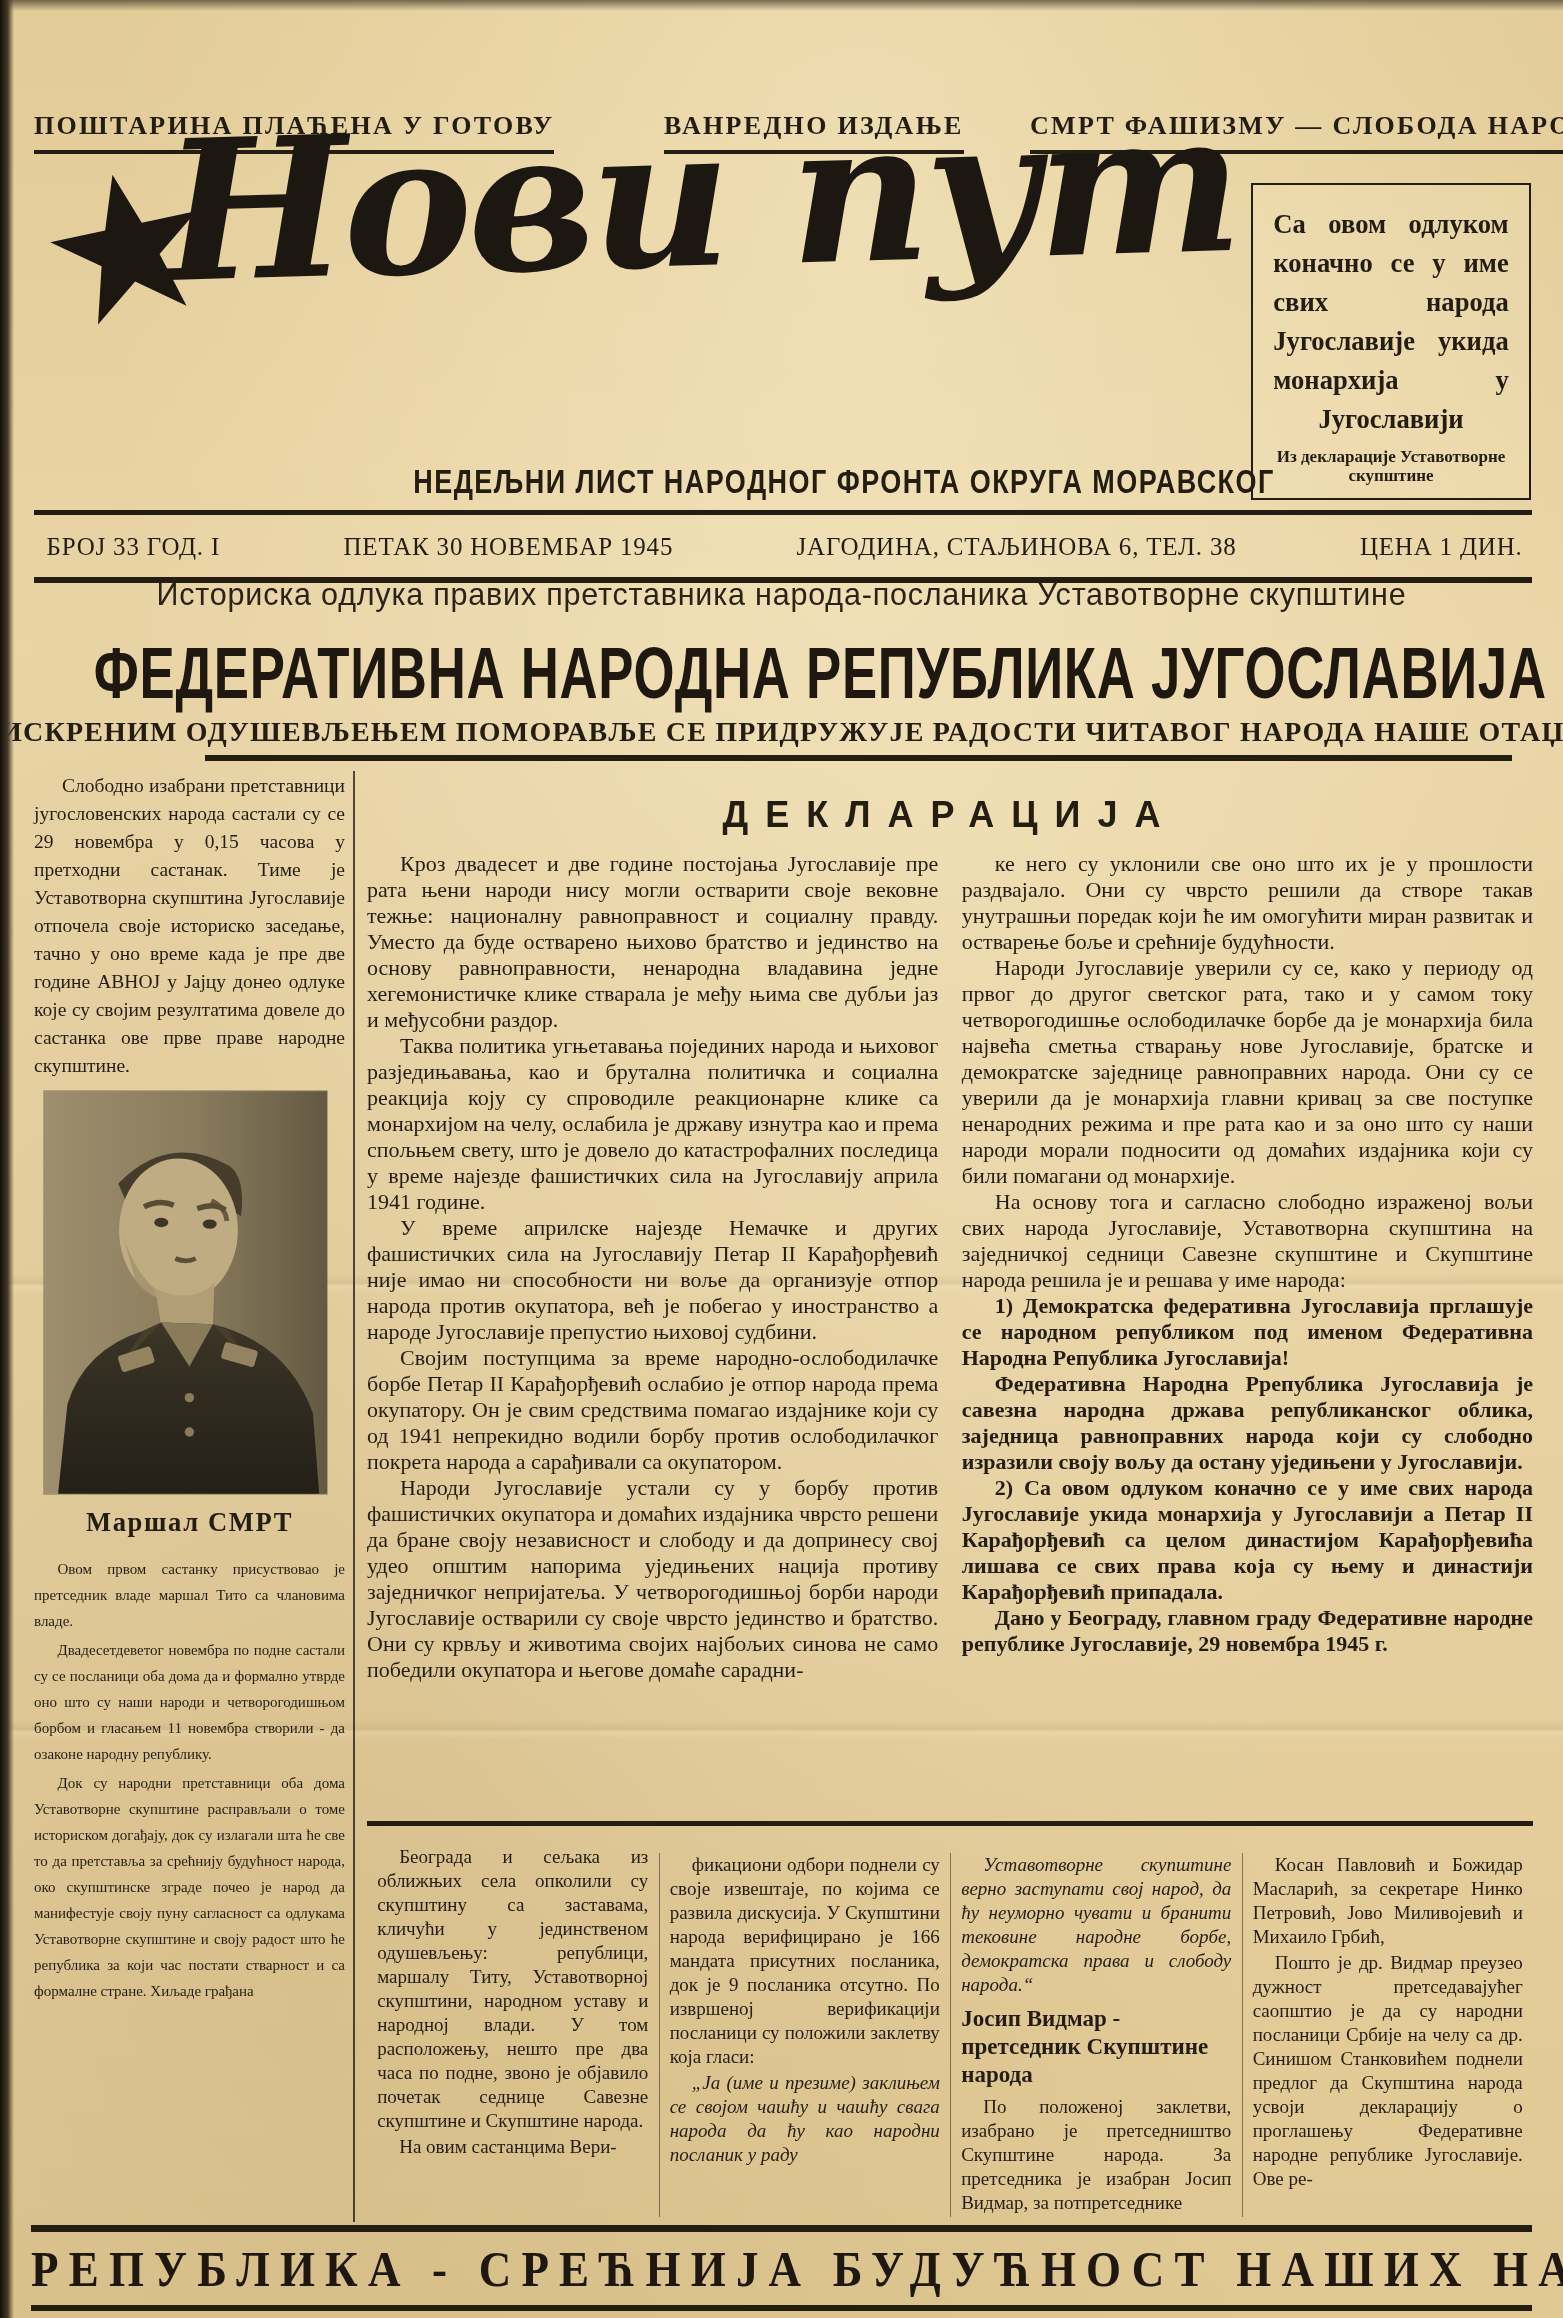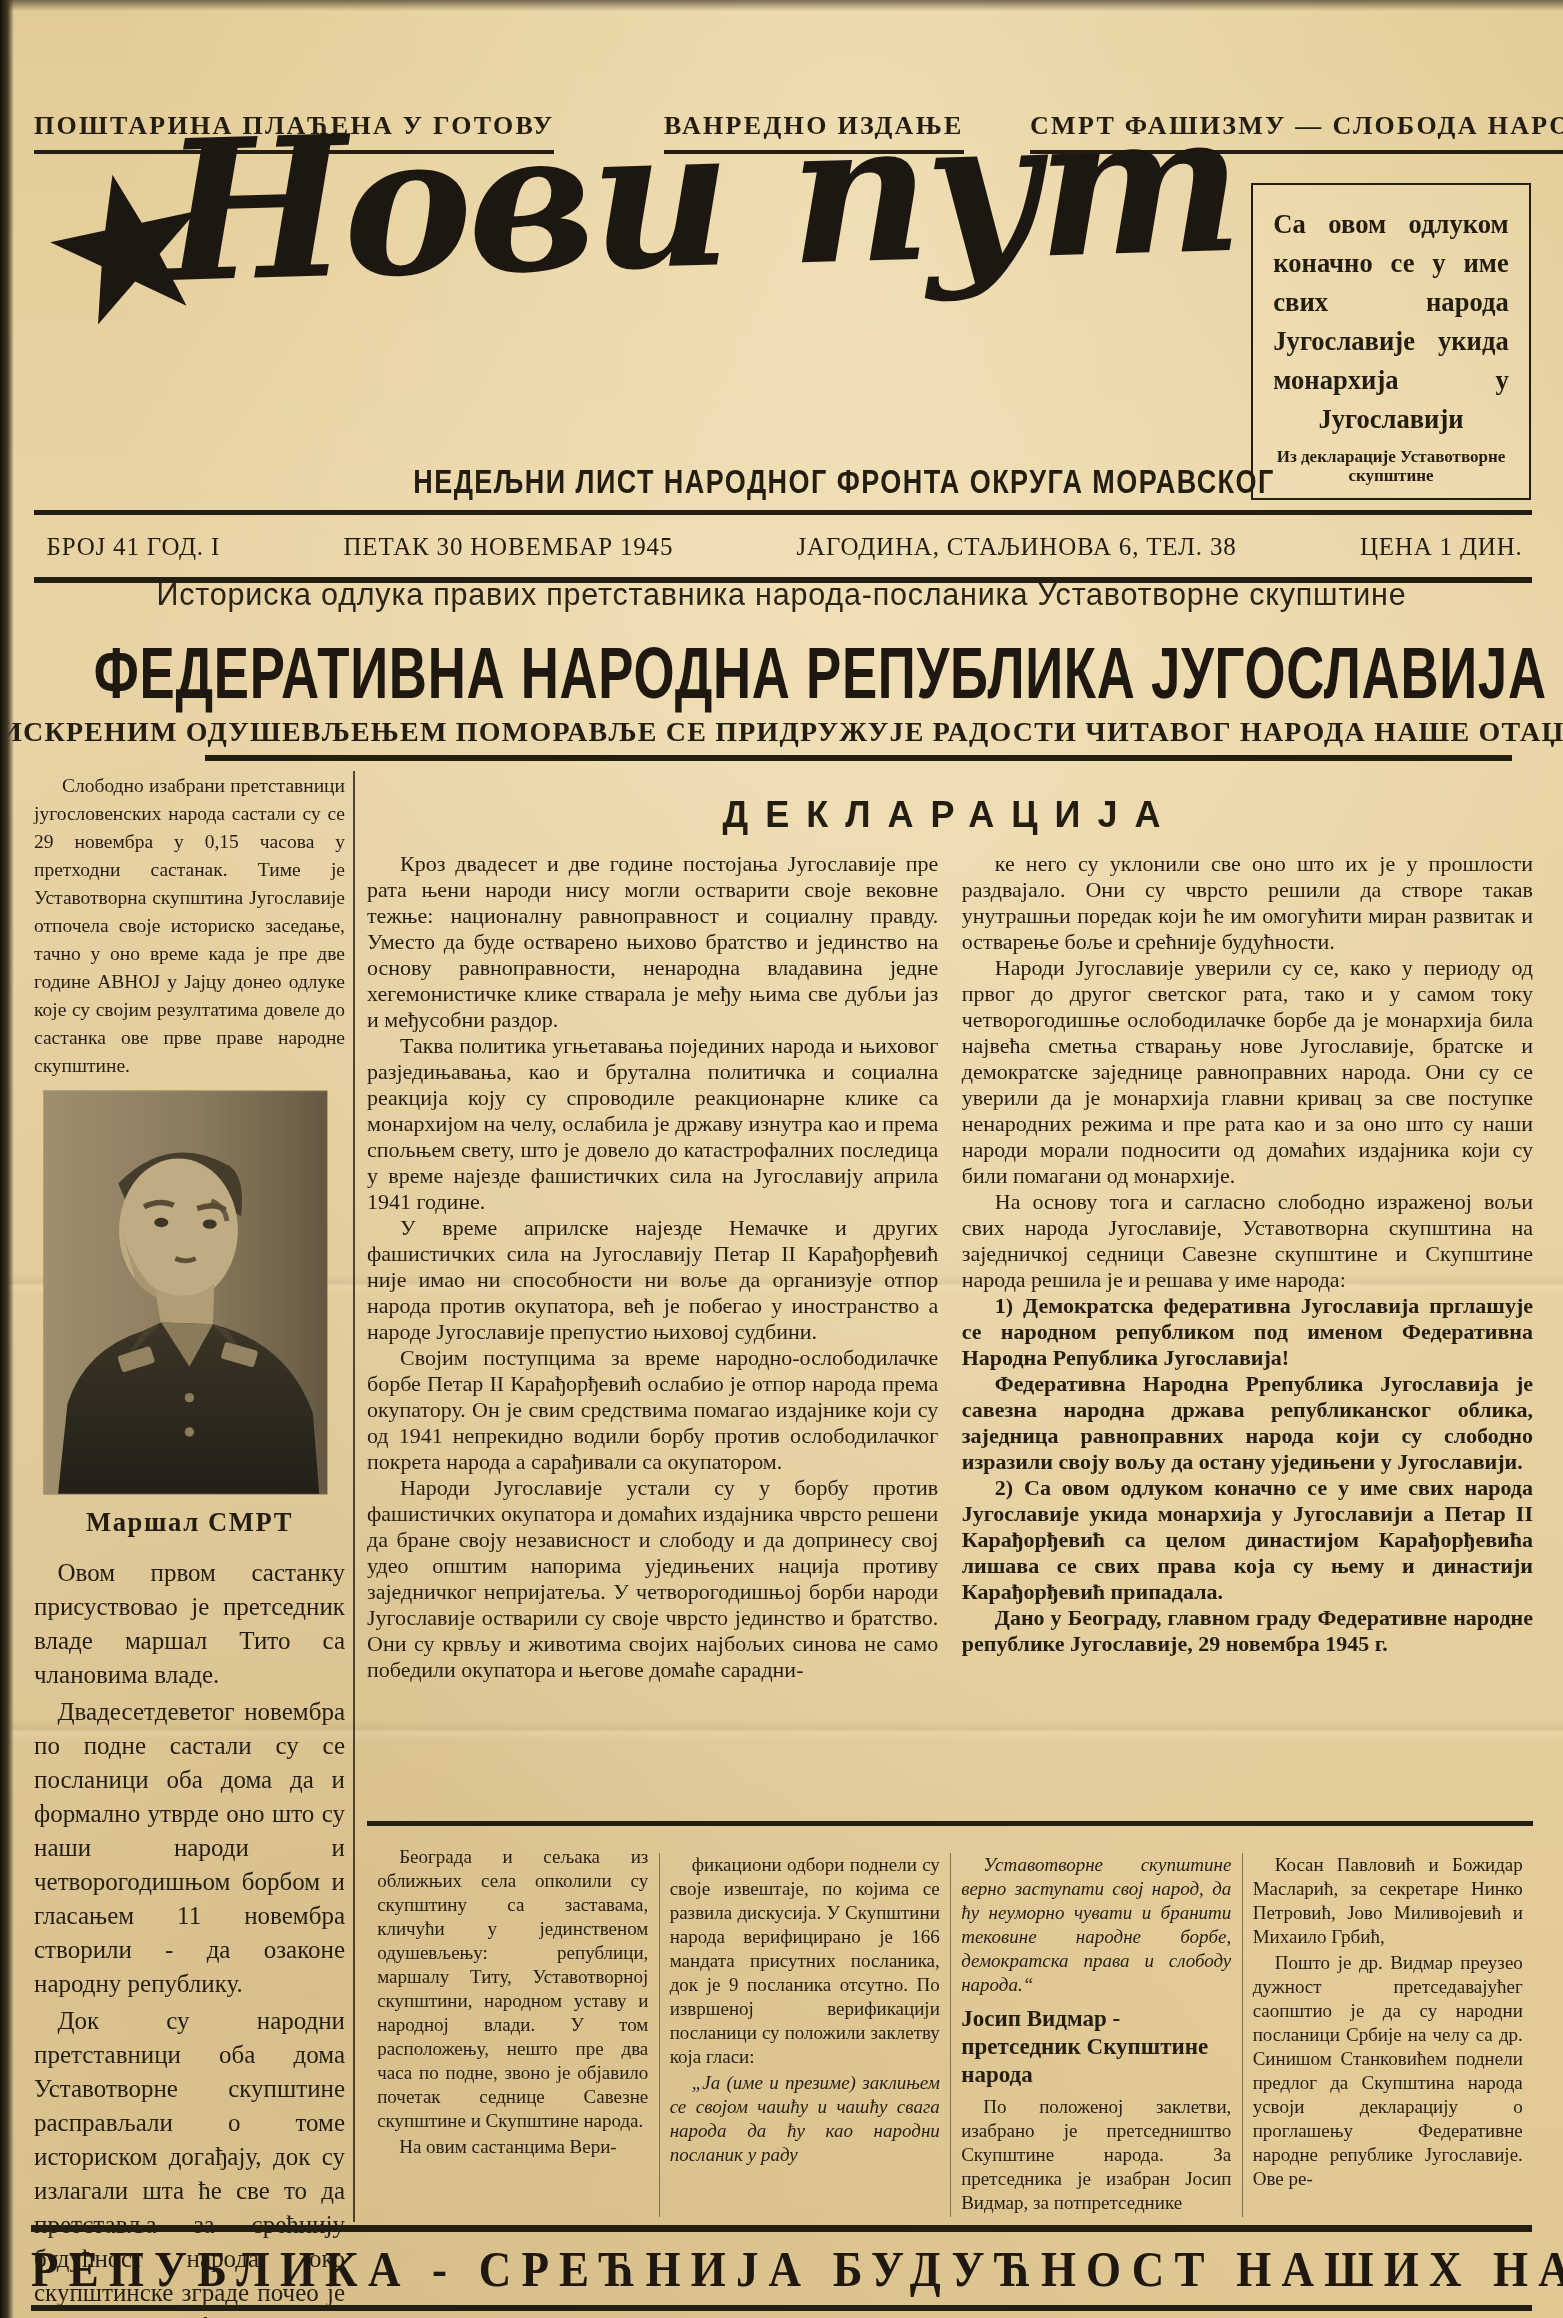--- a/index.html
+++ b/index.html
@@ -47,21 +47,21 @@
   .kicker{position:absolute;left:0;top:577px;width:1563px;text-align:center;
     font-family:"Liberation Sans", sans-serif;font-size:30.5px;letter-spacing:0.8px;color:#2a2318;}
   .headline{position:absolute;left:0;top:632px;width:1563px;text-align:center;
     font-family:"Liberation Sans", sans-serif;font-weight:bold;font-size:60px;
     letter-spacing:0.8px;white-space:nowrap;transform:scale(.88,1.2);transform-origin:center top;color:#1e1810;}
   .subhead{position:absolute;left:0;top:716px;width:1563px;text-align:center;
     font-weight:bold;font-size:28px;letter-spacing:1.2px;white-space:nowrap;}
 
   .left-col{position:absolute;left:34px;top:772px;width:311px;}
   .lead-para{font-size:19.5px;line-height:28px;text-align:justify;text-indent:28px;}
-  .small-para{font-size:25px;line-height:34px;text-align:justify;text-indent:23.5px;margin:0 0 3.1px 0;}
+  .small-para{font-size:15px;line-height:26px;text-align:justify;text-indent:23.5px;margin:0 0 3.1px 0;}
   .photo-frame{position:absolute;left:44px;top:1091px;width:283px;height:403px;
     box-shadow:0 0 0 0.8px rgba(40,32,20,.35), inset 0 0 31px rgba(30,24,14,.4);
     filter:sepia(.25) contrast(.97);}
   .photo-caption{position:absolute;left:34px;top:1507px;width:311px;text-align:center;
     font-weight:bold;font-size:26.6px;letter-spacing:1.6px;}
   .left-col-rest{position:absolute;left:34px;top:1556px;width:311px;}
   .vrule{position:absolute;width:1.6px;background:rgba(42,34,22,.8);}
 
   .decl-title{position:absolute;left:367px;top:794px;width:1166px;text-align:center;
     font-family:"Liberation Sans", sans-serif;font-weight:bold;font-size:36px;letter-spacing:17px;color:#241d12;}
@@ -104,21 +104,21 @@
   <div class="side-box">
     <div class="bx">Са овом одлуком коначно се у име свих народа Југославије укида монархија у Југославији</div>
     <div class="src">Из декларације Уставотворне скупштине</div>
   </div>
 
   <div class="subtitle">НЕДЕЉНИ ЛИСТ НАРОДНОГ ФРОНТА ОКРУГА МОРАВСКОГ</div>
 
   <div class="rule" style="left:34px;top:510px;width:1498px;height:4.7px"></div>
 
   <div class="infobar">
-    <div class="cell" style="padding-left:12.5px">БРОЈ 41  ГОД. I</div>
+    <div class="cell" style="padding-left:12.5px">БРОЈ 33  ГОД. I</div>
     <div class="cell">ПЕТАК 30 НОВЕМБАР 1945</div>
     <div class="cell">ЈАГОДИНА, СТАЉИНОВА 6, ТЕЛ. 38</div>
     <div class="cell" style="padding-right:9.4px">ЦЕНА 1 ДИН.</div>
   </div>
 
   <div class="rule" style="left:34px;top:577px;width:1498px;height:5.5px"></div>
 
   <div class="kicker">Историска одлука правих претставника народа-посланика Уставотворне скупштине</div>
   <div class="headline">ФЕДЕРАТИВНА НАРОДНА РЕПУБЛИКА ЈУГОСЛАВИЈА</div>
   <div class="subhead">ИСКРЕНИМ ОДУШЕВЉЕЊЕМ ПОМОРАВЉЕ СЕ ПРИДРУЖУЈЕ РАДОСТИ ЧИТАВОГ НАРОДА НАШЕ ОТАЏБИНЕ</div>

